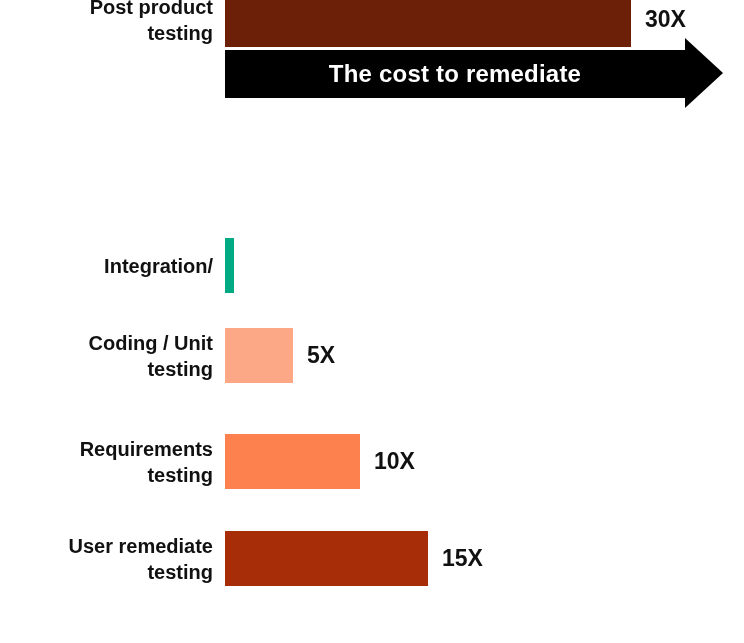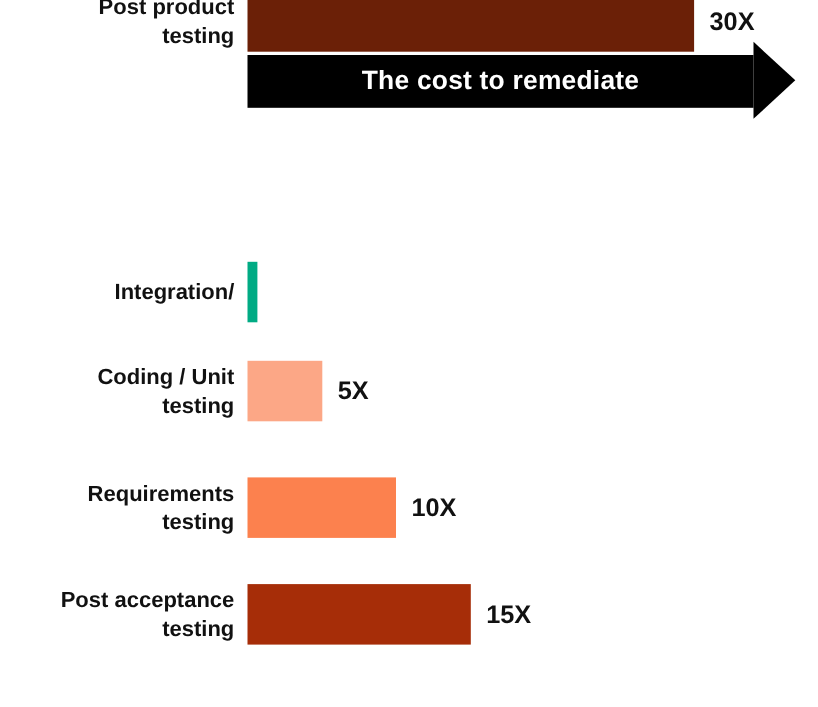--- a/index.html
+++ b/index.html
@@ -126,21 +126,21 @@
     <div class="cat-label">
       <span class="cat-line">Requirements</span>
       <span class="cat-line">testing</span>
     </div>
     <div class="bar" style="background: rgb(252, 129, 78); width: 135px;"></div>
     <span class="value-label">10X</span>
   </div>
 
   <div class="row">
     <div class="cat-label">
-      <span class="cat-line">Post acceptance</span>
+      <span class="cat-line">User remediate</span>
       <span class="cat-line">testing</span>
     </div>
     <div class="bar" style="background: rgb(166, 45, 8); width: 203px;"></div>
     <span class="value-label">15X</span>
   </div>
 
   <div class="row">
     <div class="cat-label">
       <span class="cat-line">Post product</span>
       <span class="cat-line">testing</span>

